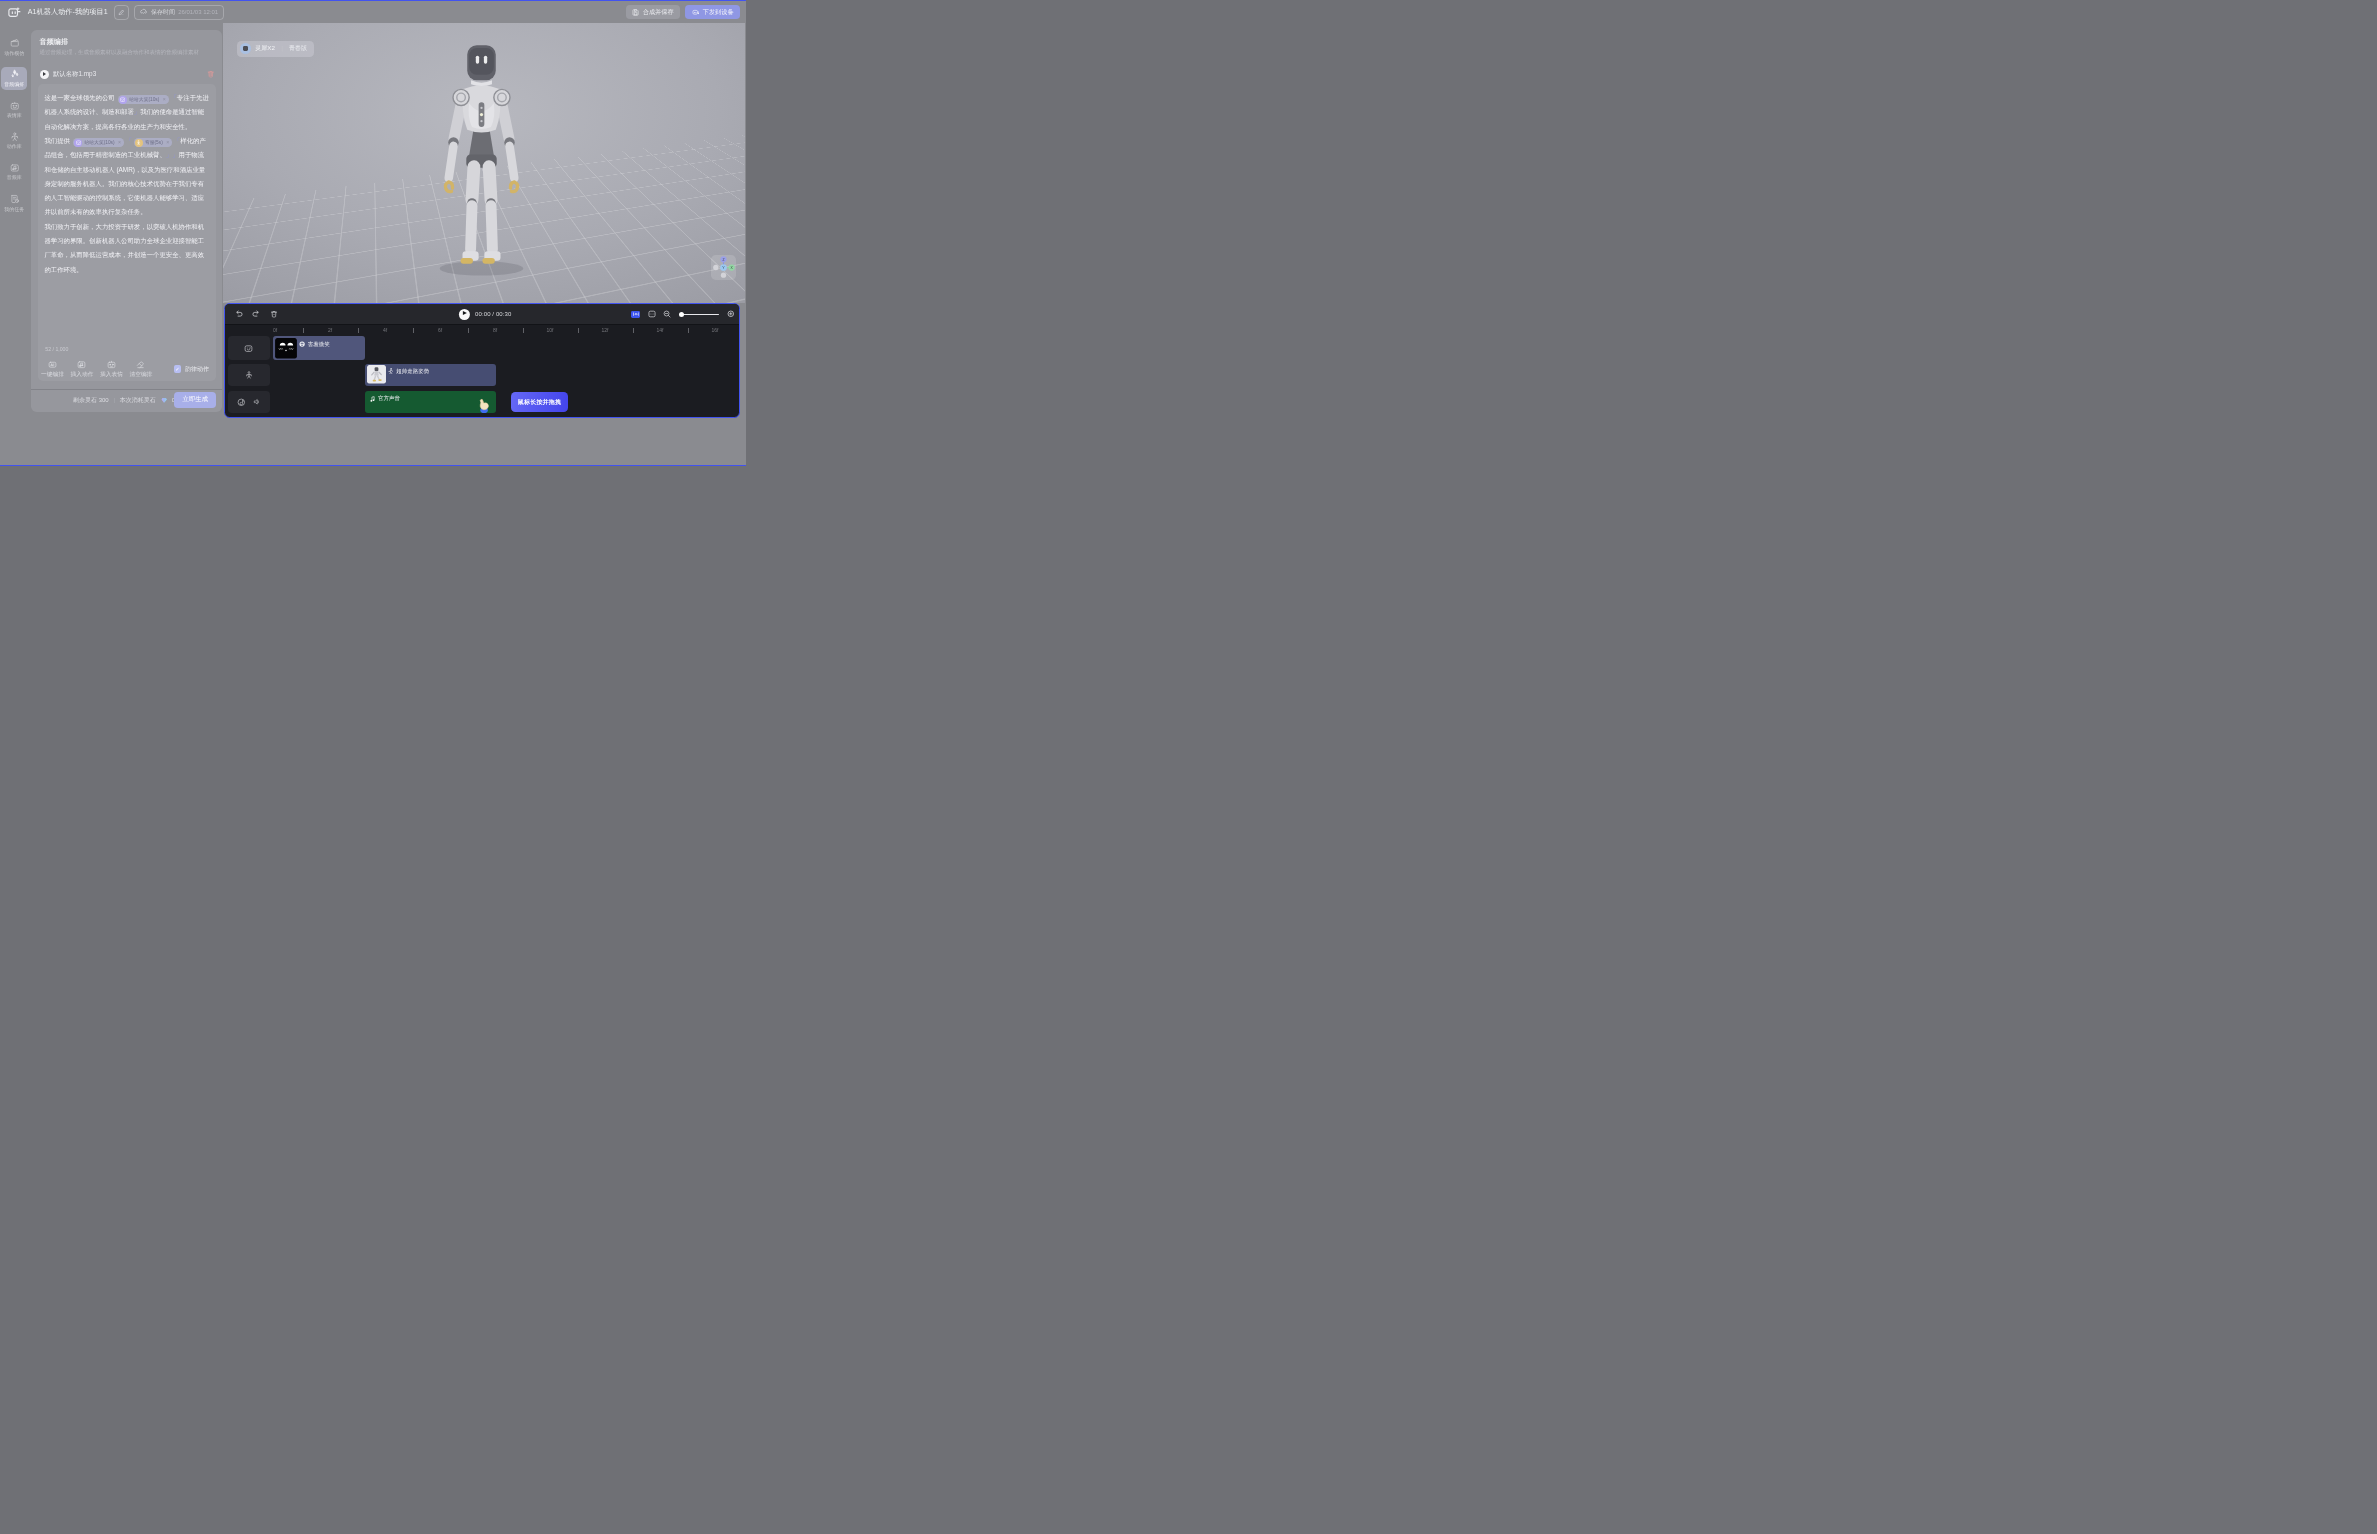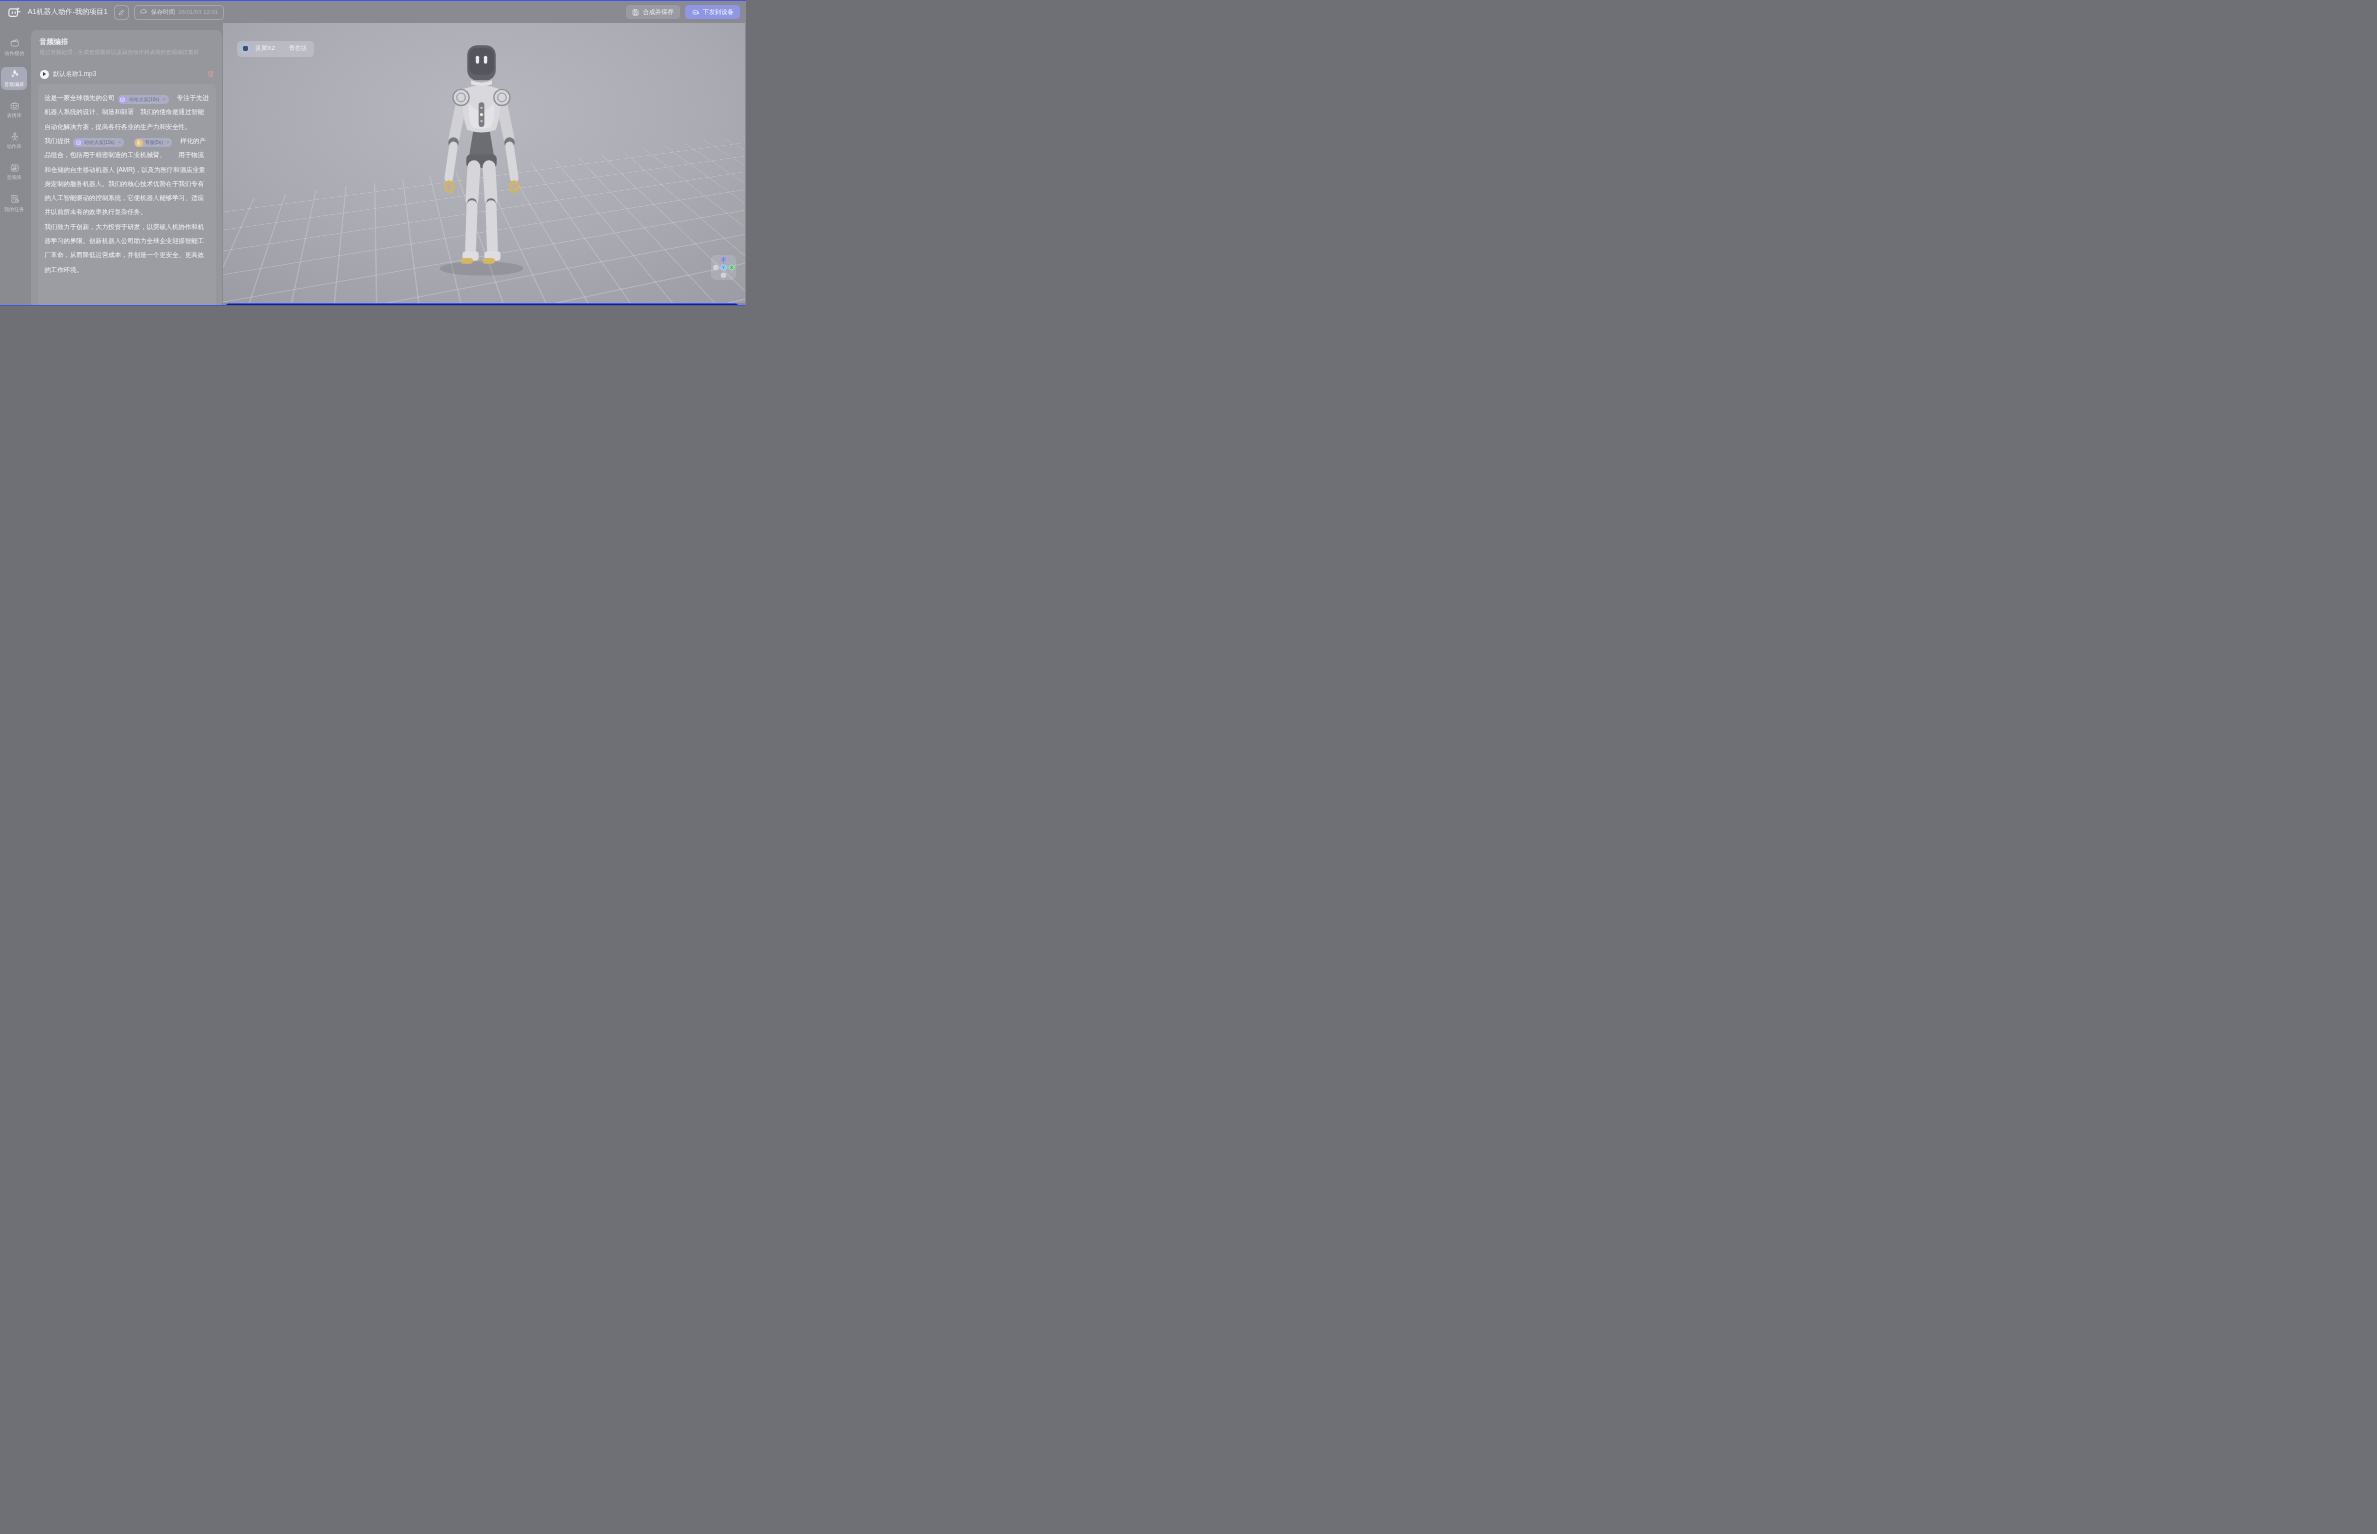--- a/index.html
+++ b/index.html
@@ -1,17 +1,17 @@
 <!DOCTYPE html>
 <html style="font-size:7.6px"><head>
 <meta charset="utf-8">
 <style>
   html,body{margin:0;padding:0;background:#6f7075;}
   *{box-sizing:border-box;}
-  .stage{position:relative;width:746px;height:306px;overflow:hidden;
+  .stage{position:relative;width:746px;height:466px;overflow:hidden;
          background:#8a8b90;font-family:"Liberation Sans",sans-serif;
          -webkit-font-smoothing:antialiased;}
   .edge{position:absolute;left:0;right:0;height:1.4px;background:#4253f0;z-index:60;}
   .edge.top{top:0}.edge.bottom{bottom:0}
 
   
   .topbar{position:absolute;left:0;top:1.4px;right:0;height:21.4px;display:flex;align-items:center;}
   .logo{width:14.3px;height:14.3px;margin-left:6.7px;flex:0 0 auto;}
   .app-title{margin-left:6.7px;font-size:7.1px;color:#eef0f3;letter-spacing:0.1px;}
   .chip{display:flex;align-items:center;border:0.5px solid rgba(240,240,245,.28);border-radius:3.8px;height:15px;padding:0 4.8px;margin-left:5.7px;color:#d6d7dc;font-size:6px;gap:3.3px;}

